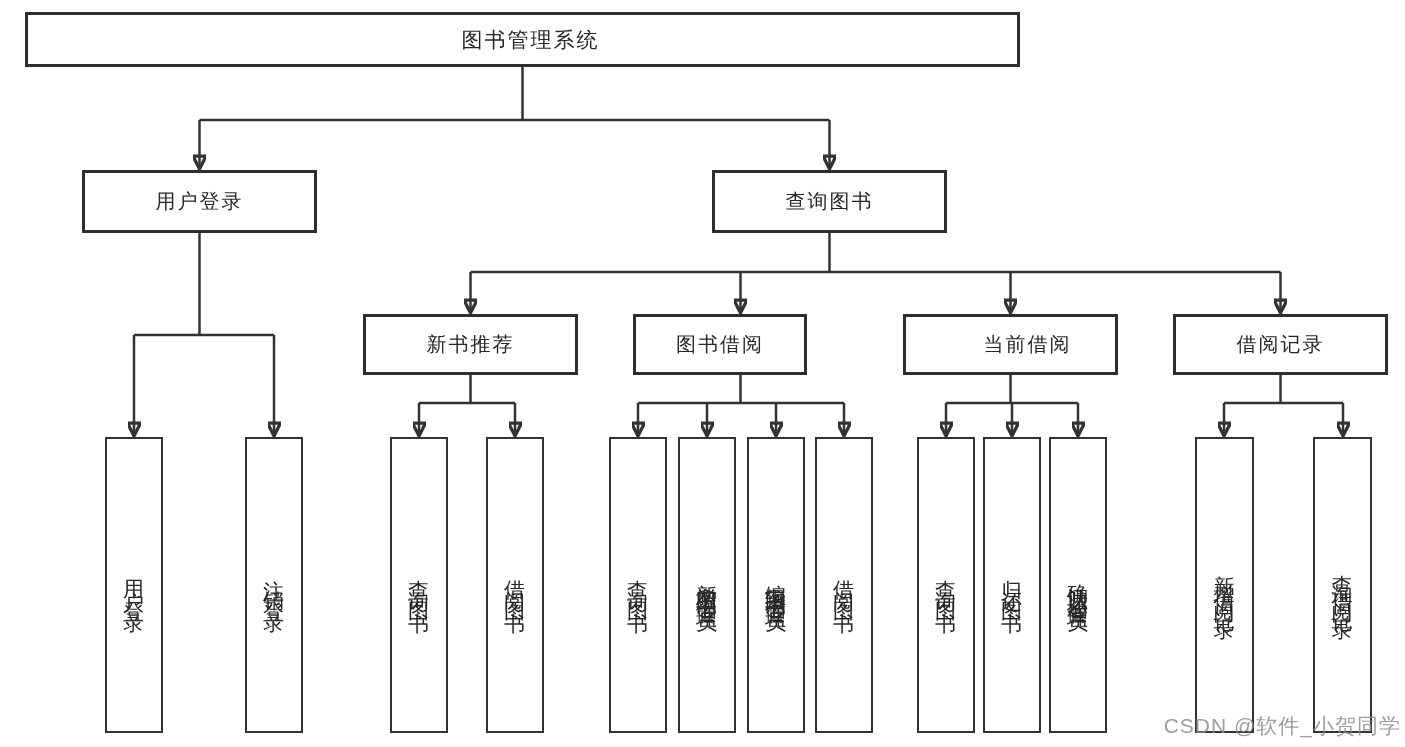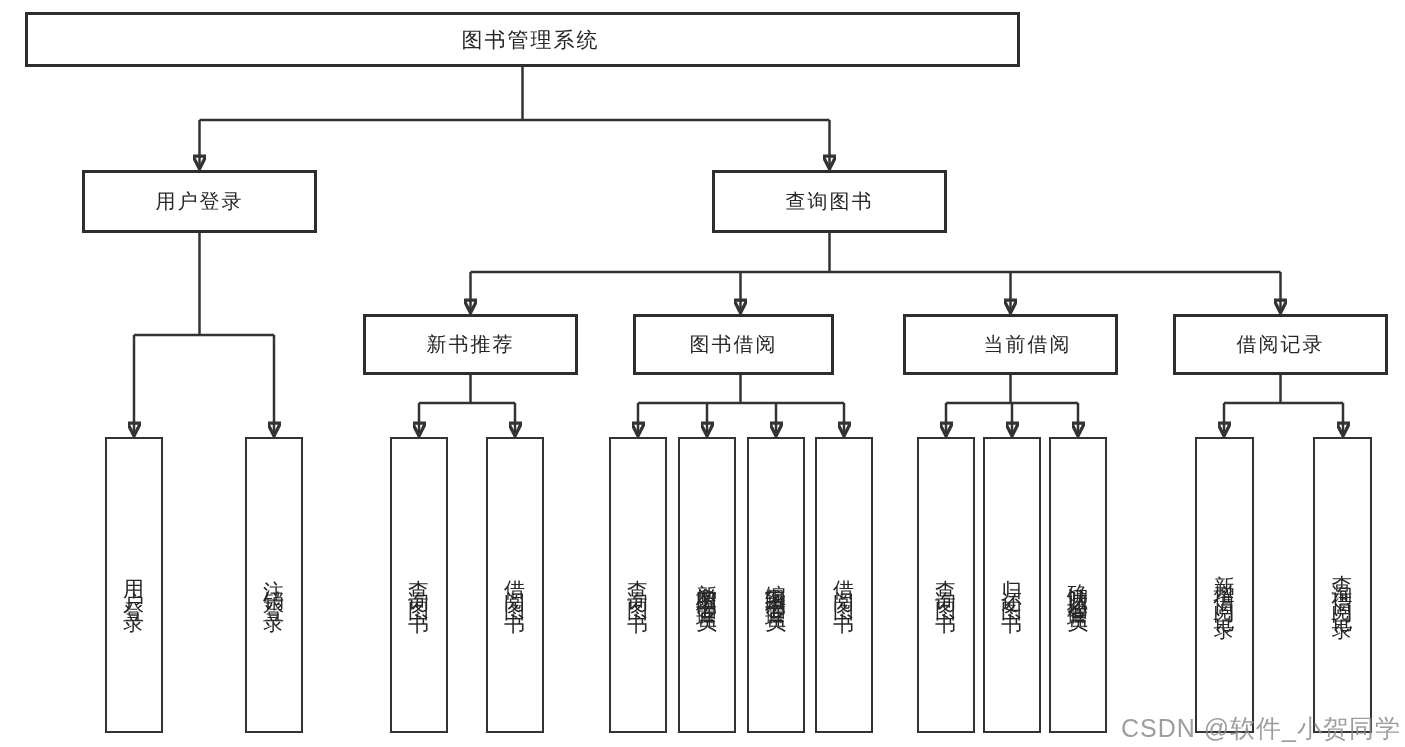--- a/index.html
+++ b/index.html
@@ -60,21 +60,21 @@
     font-size: 21px;
     line-height: 1;
   }
   .v-s .vtext { letter-spacing: 11px; }
   .v-m .vtext { letter-spacing: 9px; }
   .v-l .vtext { letter-spacing: 4px; }
   .watermark {
     position: absolute;
     top: 712px;
     right: 4px;
-    font-size: 25px;
+    font-size: 21px;
     color: rgba(140, 140, 140, 0.85);
     letter-spacing: 1px;
     white-space: nowrap;
     z-index: 5;
   }
 </style>
 </head>
 <body>
 
 <div class="stage">
@@ -141,21 +141,21 @@
   <div class="node h-node" style="left:82px; top:170px; width:235px; height:63px;">
     <span>用户登录</span>
   </div>
   <div class="node h-node" style="left:712px; top:170px; width:235px; height:63px;">
     <span>查询图书</span>
   </div>
 
   <div class="node h-node" style="left:363px; top:314px; width:215px; height:61px;text-align:center;">
     <span>新书推荐</span>
   </div>
-  <div class="node h-node" style="left:633px; top:314px; width:201px; height:61px;">
+  <div class="node h-node" style="left:633px; top:314px; width:174px; height:61px;">
     <span>图书借阅</span>
   </div>
   <div class="node h-node" style="left:903px; top:314px; width:215px; height:61px;padding-left:34px;">
     <span>当前借阅</span>
   </div>
   <div class="node h-node" style="left:1173px; top:314px; width:215px; height:61px;">
     <span>借阅记录</span>
   </div>
 
   <div class="node v-node v-s" style="left:105px;">

